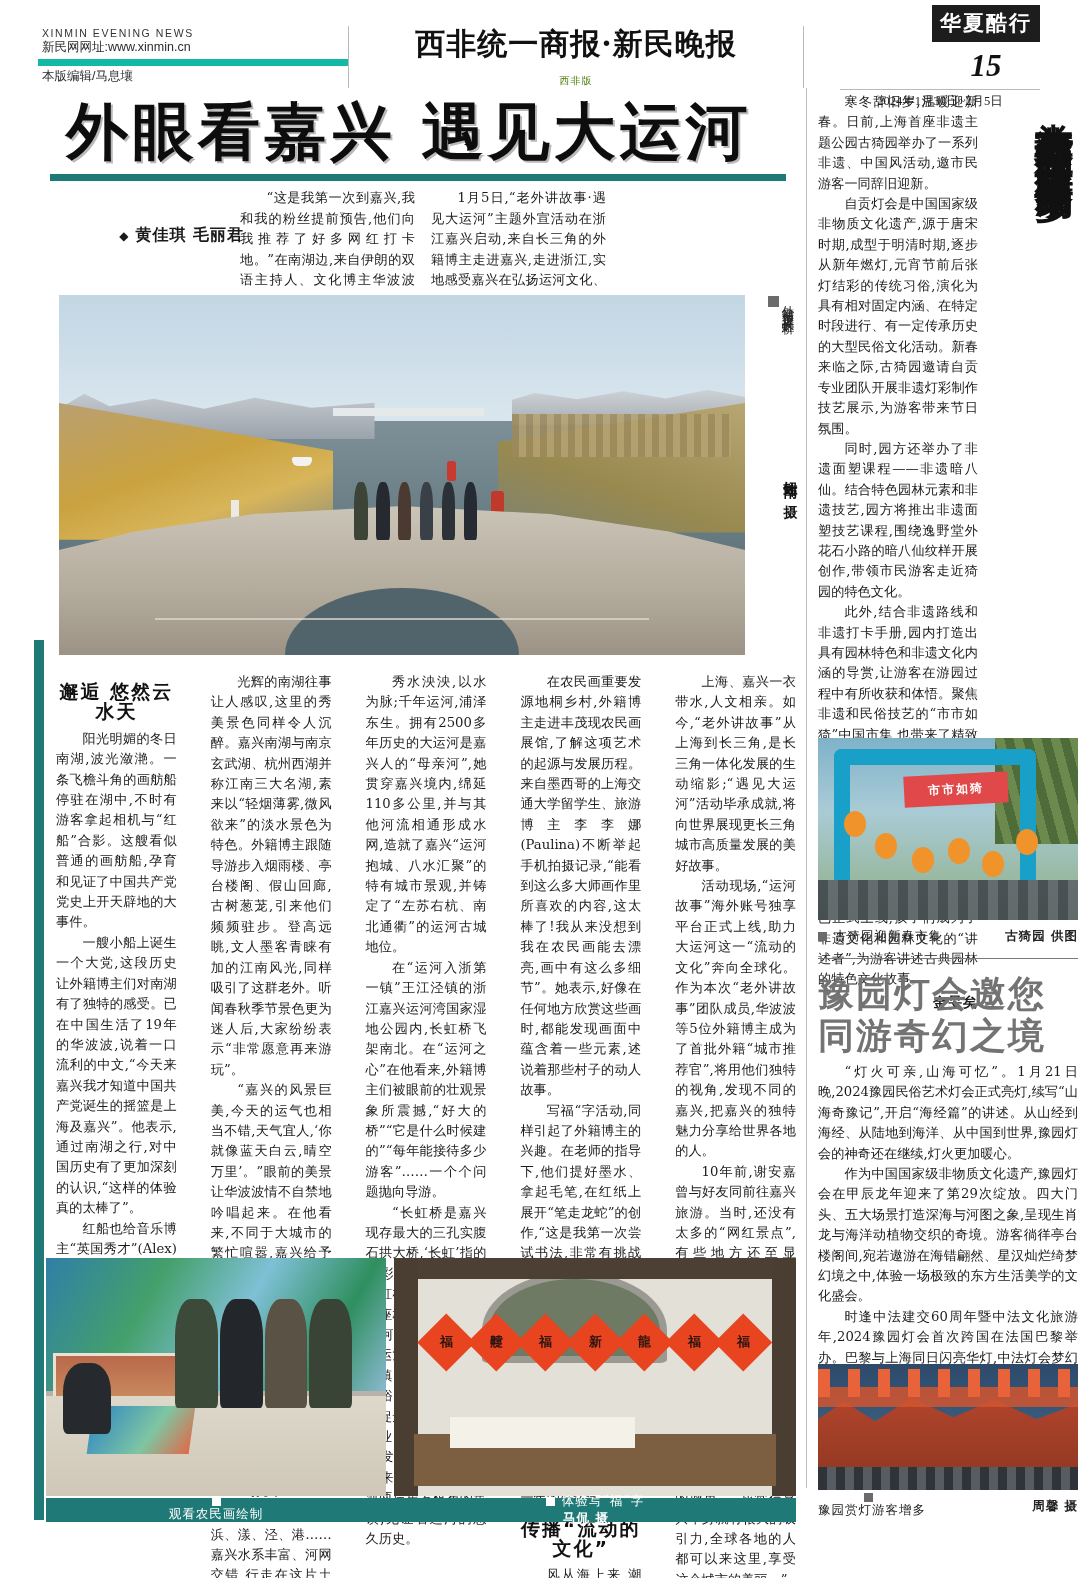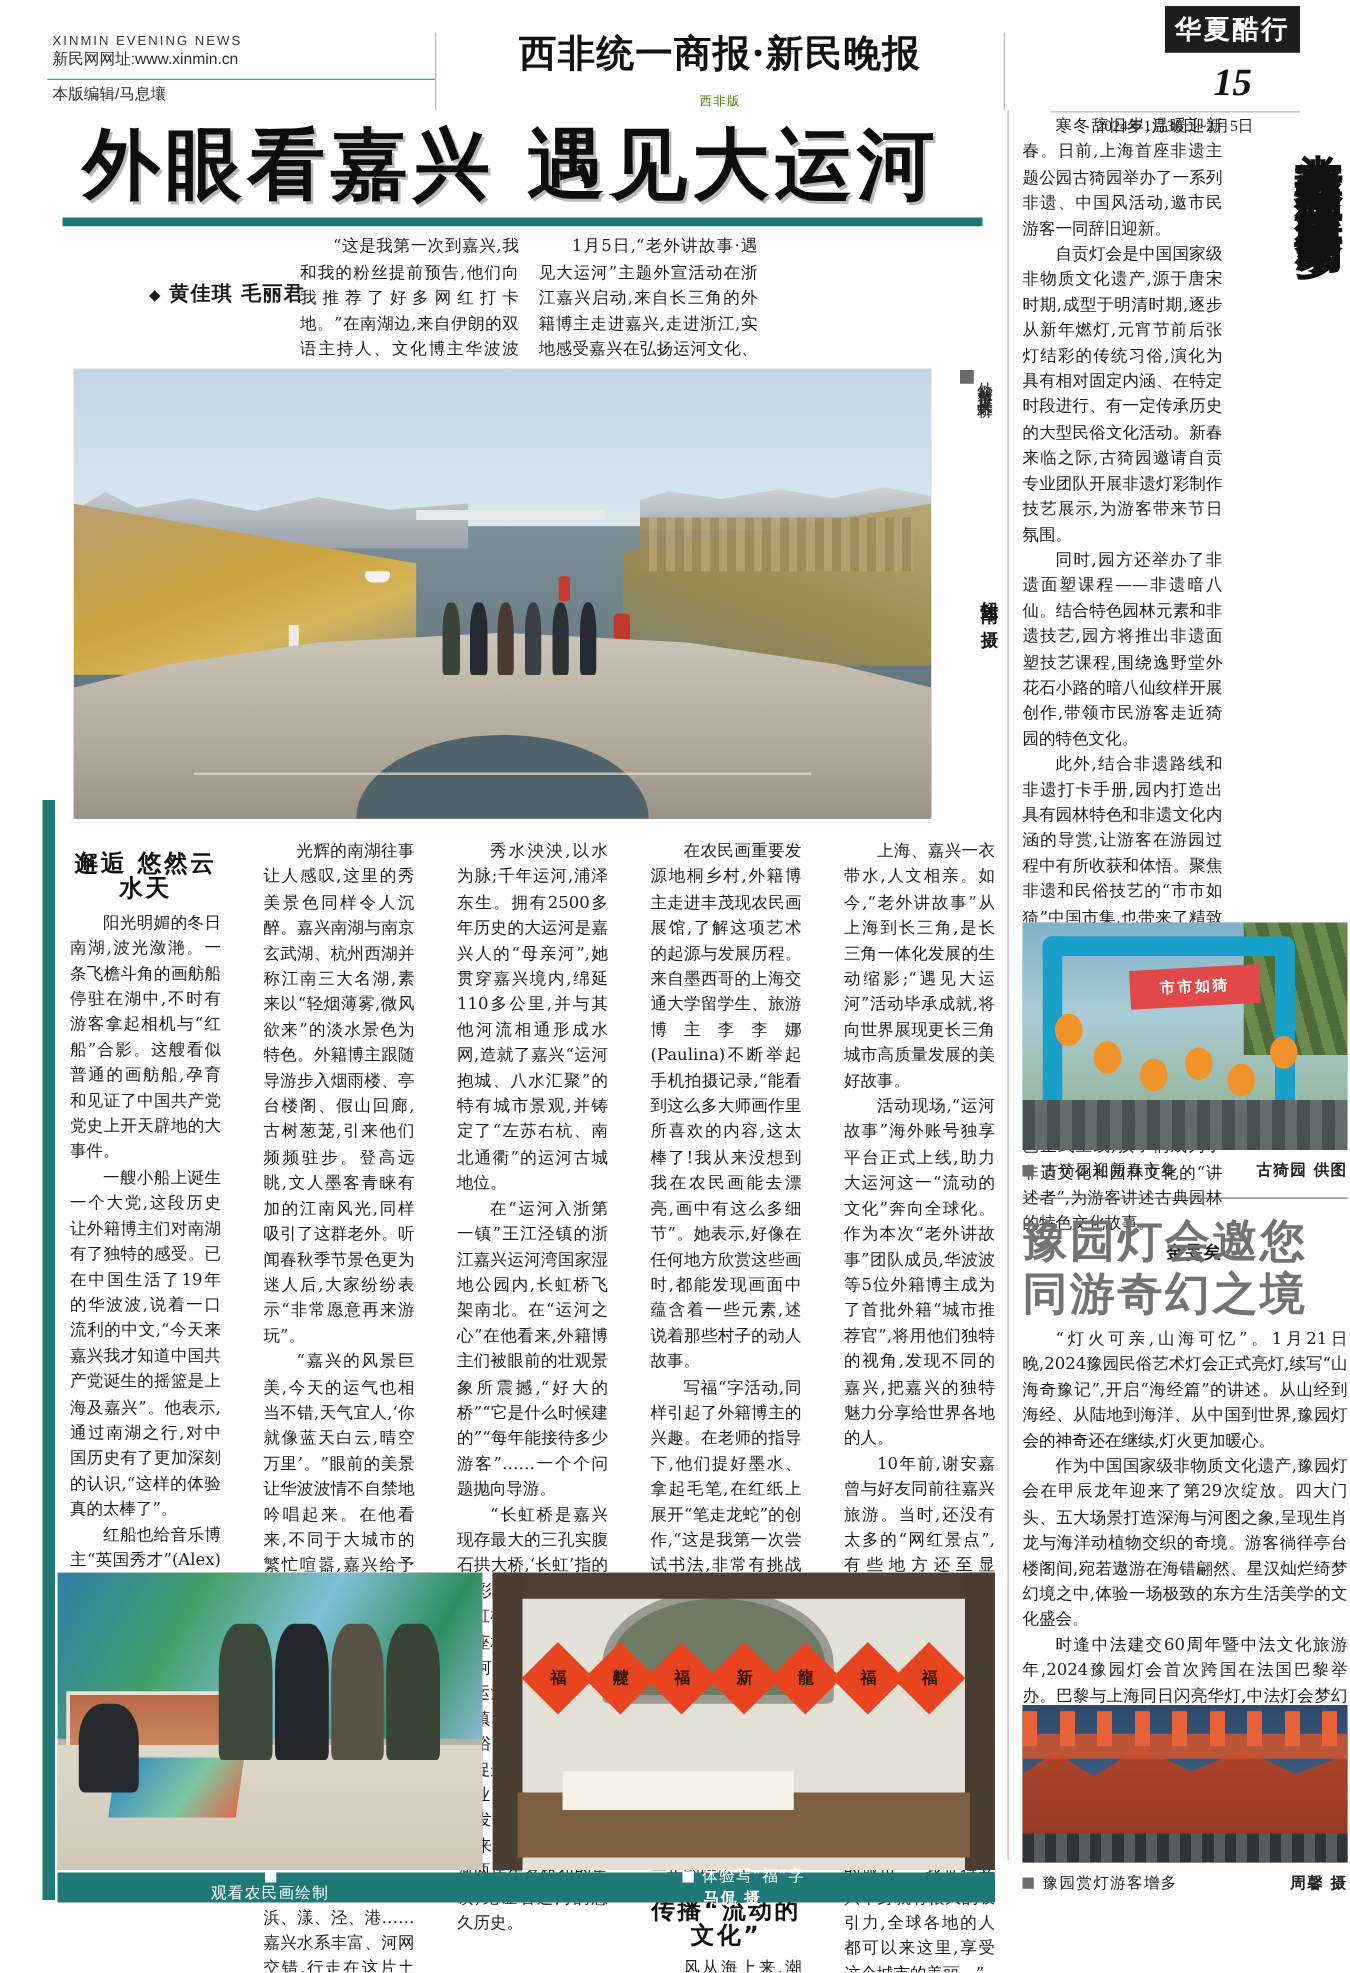--- a/index.html
+++ b/index.html
@@ -7,21 +7,21 @@
     width: 1080px; height: 1578px;
     background: #ffffff;
     font-family: "Liberation Serif", "DejaVu Serif", serif;
   }
   .page { position: relative; width: 1080px; height: 1578px; background:#fff; overflow:hidden; }
 
   
   .masthead { position:absolute; left:38px; top:26px; width:1004px; height:62px;
               display:flex; align-items:stretch; }
   .mh-left { width:310px; display:flex; flex-direction:column; }
-  .mh-left-top { flex:1.45; border-bottom:1px solid #14b8a6; padding-left:4px; padding-top:1px; }
+  .mh-left-top { flex:1.45; border-bottom:7px solid #14b8a6; padding-left:4px; padding-top:1px; }
   .mh-eng { font-family:"Liberation Sans", sans-serif; font-size:10.5px; letter-spacing:1.6px; color:#333; line-height:13px; }
   .mh-url { font-size:12.5px; color:#2b2b2b; line-height:15px; font-family:"Liberation Sans", sans-serif; }
   .mh-left-bot { flex:1; display:flex; align-items:center; padding-left:4px; }
   .mh-editor { font-size:12.5px; color:#2b2b2b; font-family:"Liberation Sans", sans-serif; }
 
   .mh-center { flex:1; display:flex; flex-direction:column; align-items:center; justify-content:center;
                border-left:1px solid #b9b9b9; border-right:1px solid #b9b9b9; }
   .mh-title { font-size:30px; font-weight:bold; letter-spacing:1px; color:#111;
               font-family:"DejaVu Serif", serif; white-space:nowrap; line-height:36px; }
   .mh-sub { font-size:10px; color:#4d7c0f; letter-spacing:1px; margin-top:12px; }
@@ -194,21 +194,21 @@
               background:linear-gradient(#b3452c,#8d3621); clip-path:polygon(0 28%,10% 10%,22% 30%,36% 6%,52% 26%,68% 8%,84% 28%,100% 12%,100% 100%,0 100%); }
   .sp2-roof { position:absolute; left:0; top:18%; width:100%; height:16%; background:#d2552f; opacity:.85;}
   .sp2-lanterns { position:absolute; left:0; top:4%; width:100%; height:22%;
                   background:repeating-linear-gradient(90deg,#e8623a 0 12px,transparent 12px 30px); }
   .sp2-crowd { position:absolute; left:0; bottom:0; width:100%; height:18%;
                background:repeating-linear-gradient(90deg,#2f333a 0 9px,#575c63 9px 18px); }
 
   .side-cap2 { position:absolute; left:818px; top:1496px; width:260px; height:20px;
                display:flex; align-items:center; justify-content:space-between;
                font-size:12.5px; color:#222; font-family:"DejaVu Serif", serif; letter-spacing:1px; }
-  .side-cap2 .left { display:flex; align-items:center; }
+  .side-cap2 .left { display:flex; align-items:center;flex-direction:column; }
   .side-cap2 .sq { width:9px; height:9px; background:#6b6b6b; margin-right:7px; display:inline-block; }
   .side-cap2 .credit { font-weight:bold; }
 
   .teal-edge { position:absolute; left:34px; top:640px; width:10px; height:880px; background:#1f7a77; }
 </style>
 </head>
 <body>
 
 <div class="page">
 

